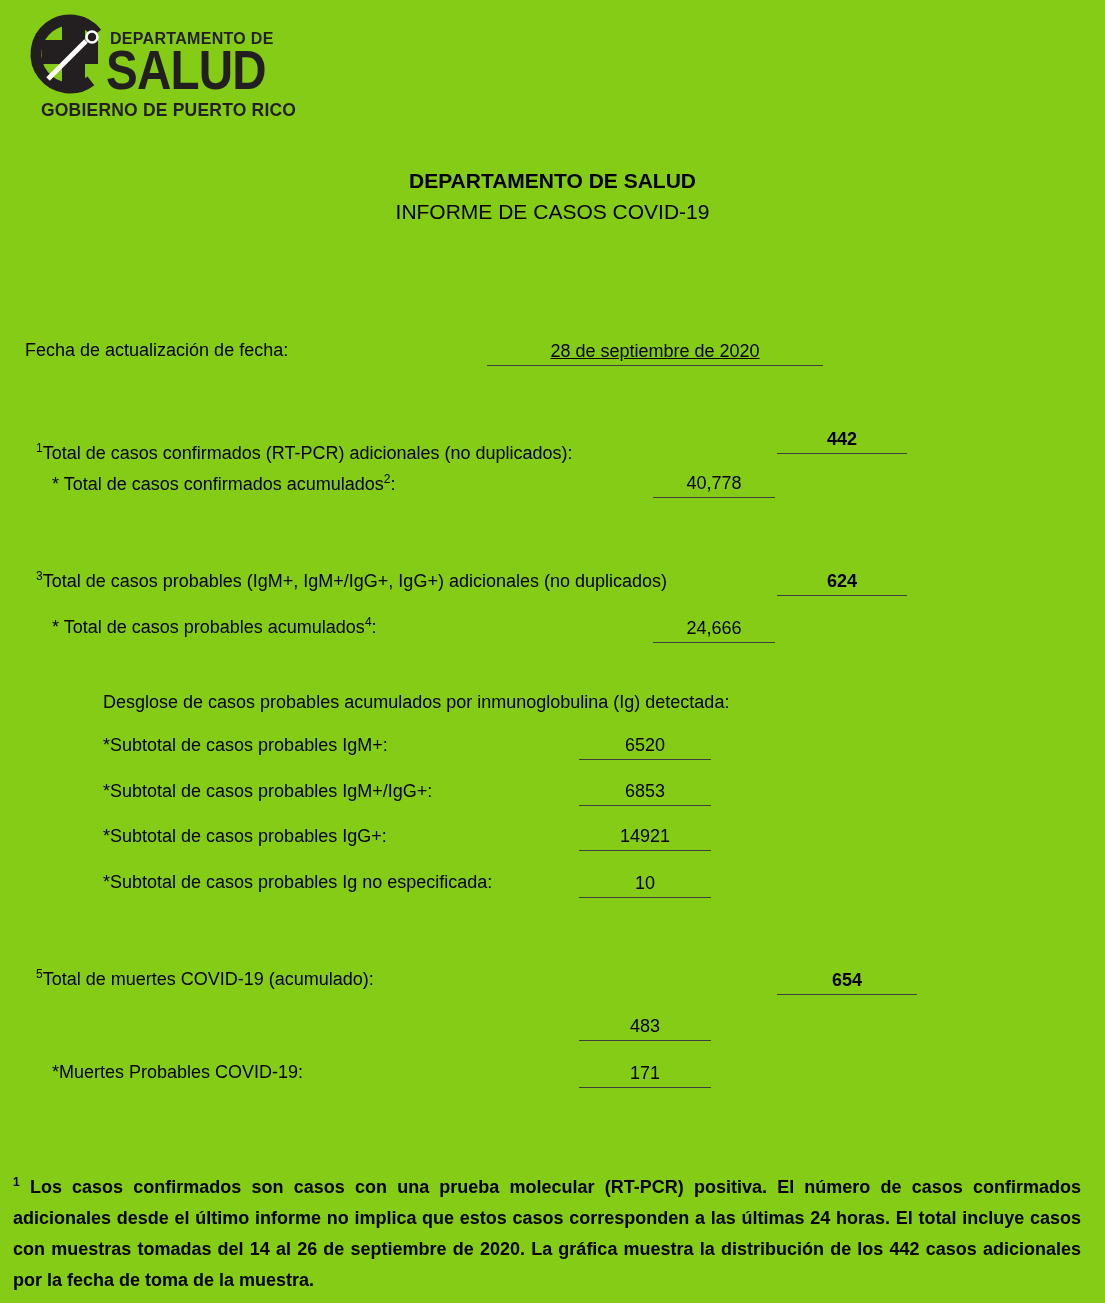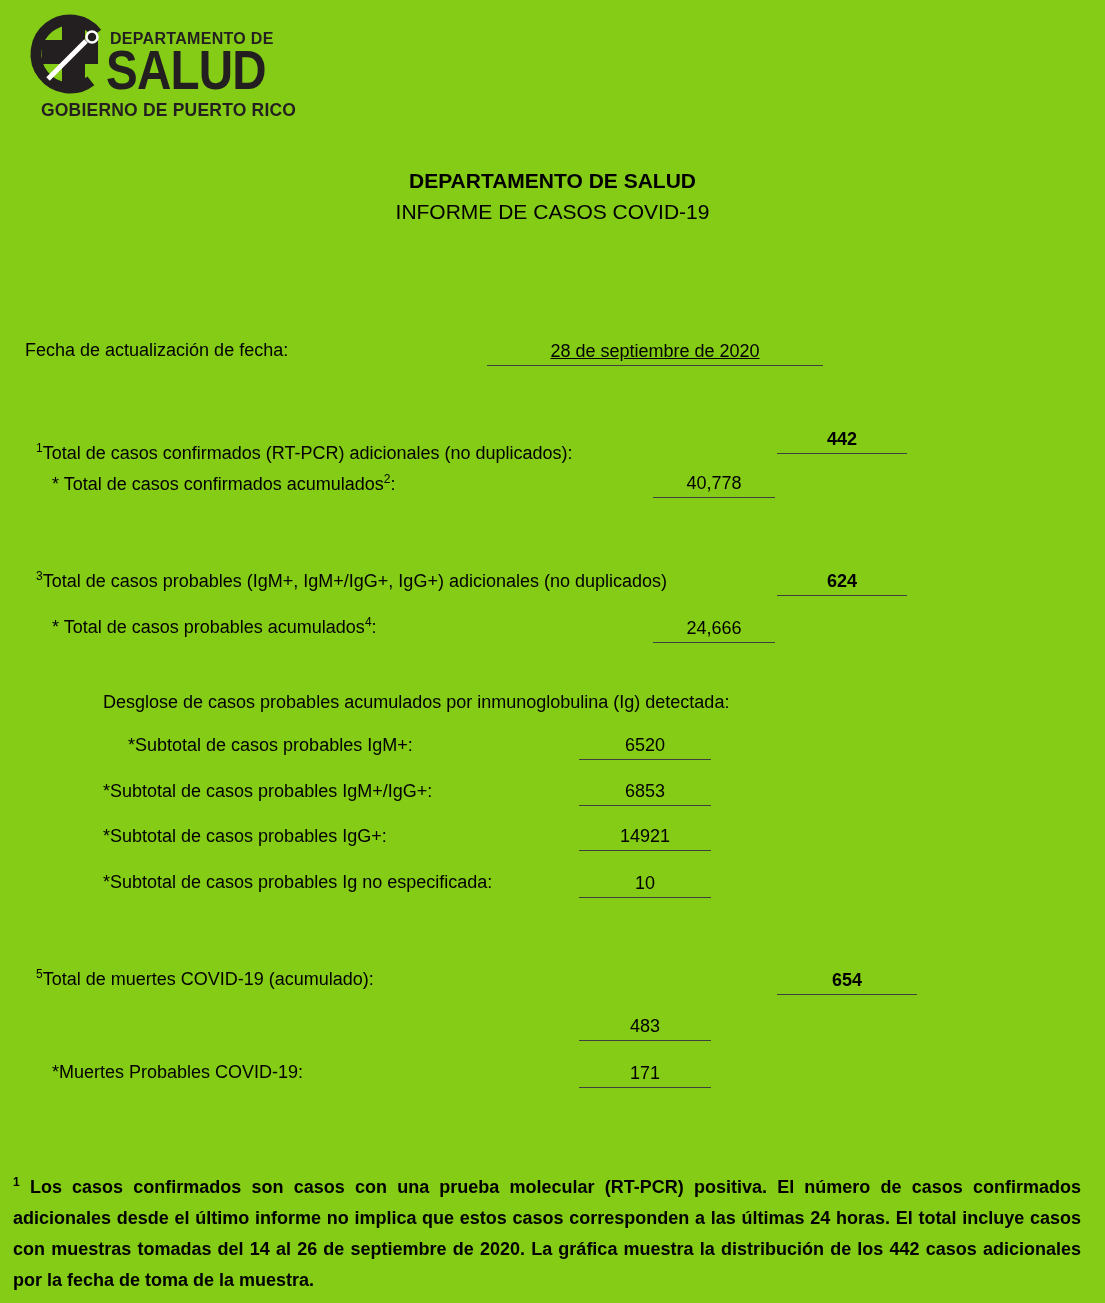--- a/index.html
+++ b/index.html
@@ -102,21 +102,21 @@
     <span>624</span>
   </div>
 
   <div class="row-label" style="left:52px; top:615px;"><span>* Total de casos probables acumulados</span><sup>4</sup><span>:</span></div>
   <div class="cell" style="left:653px; top:613px; width:122px;">
     <span>24,666</span>
   </div>
 
   <div class="row-label" style="left:103px; top:690px;">Desglose de casos probables acumulados por inmunoglobulina (Ig) detectada:</div>
 
-  <div class="row-label" style="left:103px; top:733px;margin-left:25px;">*Subtotal de casos probables IgM+:</div>
+  <div class="row-label" style="left:103px; top:733px;">*Subtotal de casos probables IgM+:</div>
   <div class="cell" style="left:579px; top:730px; width:132px;">
     <span>6520</span>
   </div>
 
   <div class="row-label" style="left:103px; top:779px;">*Subtotal de casos probables IgM+/IgG+:</div>
   <div class="cell" style="left:579px; top:776px; width:132px;">
     <span>6853</span>
   </div>
 
   <div class="row-label" style="left:103px; top:824px;">*Subtotal de casos probables IgG+:</div>

